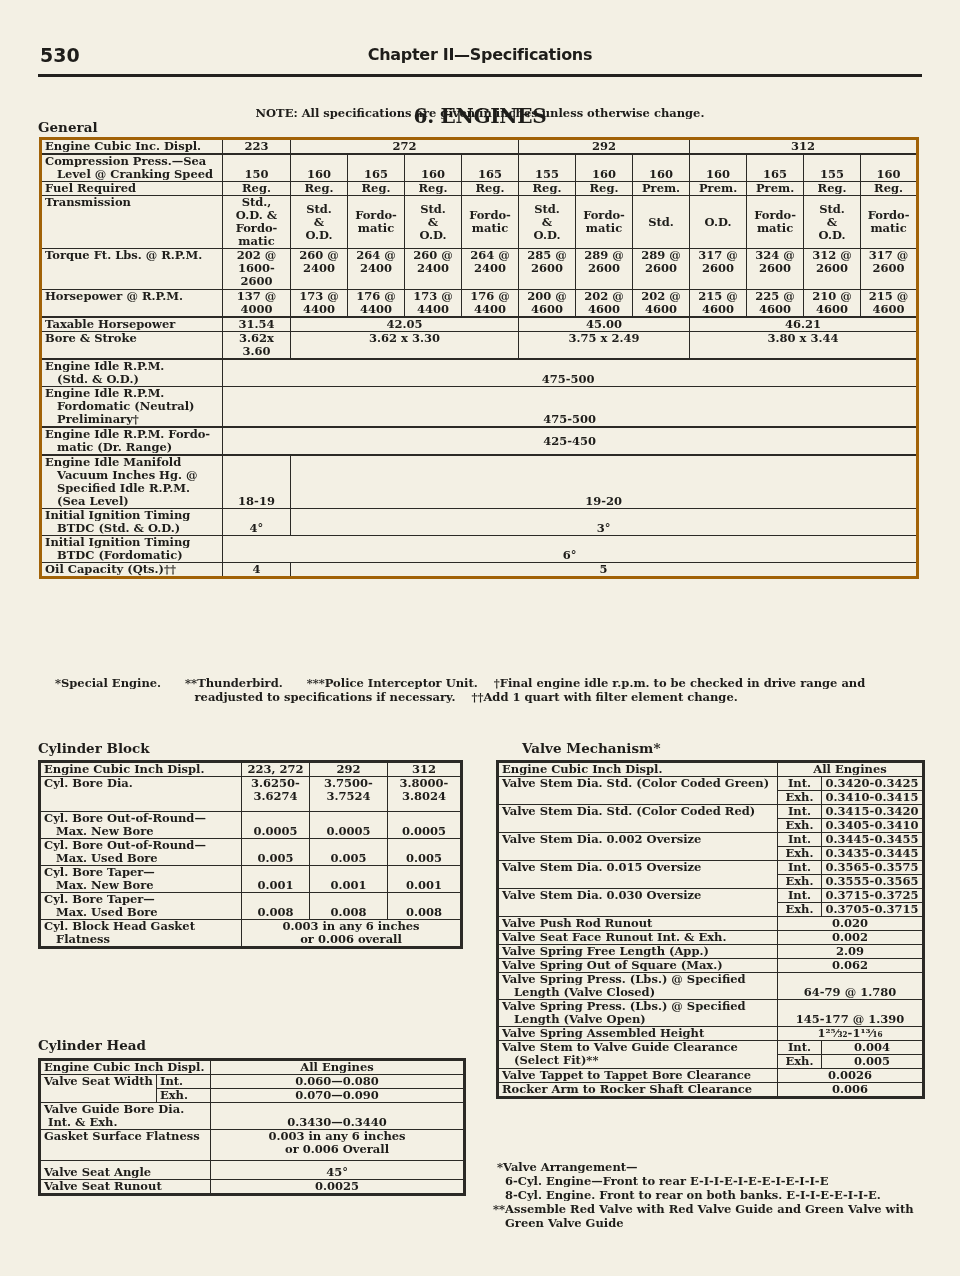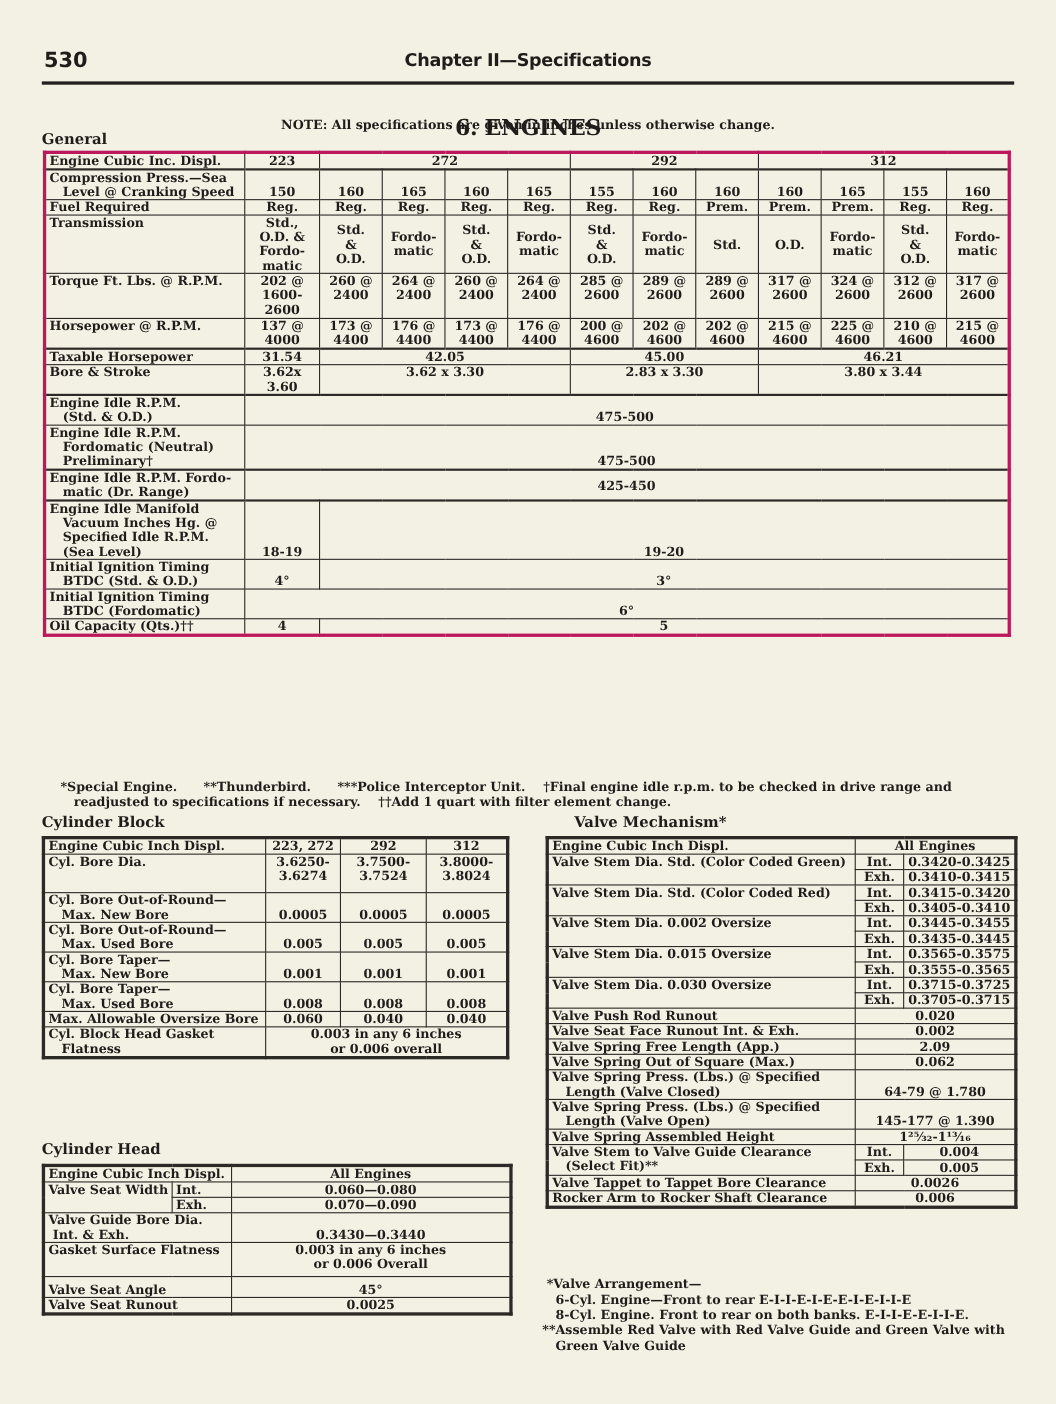--- a/index.html
+++ b/index.html
@@ -12,21 +12,21 @@
   }
   .hdr-num { position:absolute; left:40px; top:44px; font-family:"DejaVu Sans", sans-serif; font-weight:bold; font-size:19px; }
   .hdr-title { position:absolute; left:0; width:960px; top:45px; text-align:center; font-family:"DejaVu Sans", sans-serif; font-weight:bold; font-size:16px; letter-spacing:-0.3px; }
   .hdr-rule { position:absolute; left:38px; top:74px; width:884px; height:3px; background:#22211e; }
   .sec-title { position:absolute; left:0; width:960px; top:84px; text-align:center; font-weight:bold; font-size:20px; letter-spacing:-0.3px;margin-top:20px; }
   .note { position:absolute; left:0; width:960px; top:106px; text-align:center; font-weight:bold; font-size:11.5px; }
   .subhead { position:absolute; font-weight:bold; font-size:13.5px; }
 
   table { border-collapse:collapse; position:absolute; table-layout:fixed; }
   td { border:1px solid #2b2a26; padding:0 3px; font-size:11.5px; line-height:13px; vertical-align:top; }
-  .gen { left:39px; top:137px; width:776px; border:3px solid #be185d; }
+  .gen { left:39px; top:137px; width:776px; border:3px solid #a16207; }
   .gen td { font-weight:bold; font-size:11.5px; }
   .gen td.c { text-align:center; vertical-align:bottom; }
   .gen td.lbl { white-space:pre; }
   .gen tr.thick td { border-bottom:2px solid #2b2a26; }
 
   .blk { left:38px; top:760px; width:425px; border:3px solid #2b2a26; }
   .blk td, .head td, .vm td { font-weight:bold; font-size:11.5px; }
   .blk td.c, .head td.c, .vm td.c { text-align:center; vertical-align:bottom; }
   .lbl { white-space:pre; }
 
@@ -192,21 +192,21 @@
     <td class="c" style="vertical-align:top">31.54</td>
     <td class="c" colspan="4" style="vertical-align:top;border-right:none">42.05</td>
     <td class="c" colspan="3" style="vertical-align:top">45.00</td>
     <td class="c" colspan="4" style="vertical-align:top">46.21</td>
   </tr>
   <tr class="thick">
     <td class="lbl">Bore &amp; Stroke</td>
     <td class="c lbl" style="vertical-align:top">3.62x
 3.60</td>
     <td class="c" colspan="4" style="vertical-align:top;border-right:none">3.62 x 3.30</td>
-    <td class="c" colspan="3" style="vertical-align:top">2.83 x 3.30</td>
+    <td class="c" colspan="3" style="vertical-align:top">3.75 x 2.49</td>
     <td class="c" colspan="4" style="vertical-align:top">3.80 x 3.44</td>
   </tr>
   <tr>
     <td class="lbl">Engine Idle R.P.M.
    (Std. &amp; O.D.)</td>
     <td class="c" colspan="12" style="padding-left:195px;text-align:left;padding-left:0;text-align:center">475-500</td>
   </tr>
   <tr class="thick">
     <td class="lbl">Engine Idle R.P.M.
    Fordomatic (Neutral)
@@ -238,21 +238,21 @@
     <td class="c" colspan="12">6°</td>
   </tr>
   <tr>
     <td class="lbl">Oil Capacity (Qts.)††</td>
     <td class="c">4</td>
     <td class="c" colspan="11">5</td>
   </tr>
 </tbody>
   </table>
 
-<div class="foot" style="left:55px;top:708px;">*Special Engine.      **Thunderbird.      ***Police Interceptor Unit.    †Final engine idle r.p.m. to be checked in drive range and
+<div class="foot" style="left:55px;top:676px;text-align:center;">*Special Engine.      **Thunderbird.      ***Police Interceptor Unit.    †Final engine idle r.p.m. to be checked in drive range and
    readjusted to specifications if necessary.    ††Add 1 quart with filter element change.</div>
 
 <div class="subhead" style="left:38px;top:740px;">Cylinder Block</div>
 <table class="blk">
   <colgroup>
       <col style="width:202px">
       <col style="width:68px">
       <col style="width:78px">
       <col style="width:74px">
     </colgroup>
@@ -294,26 +294,20 @@
     <td class="c">0.001</td>
   </tr>
   <tr>
     <td class="lbl">Cyl. Bore Taper—
    Max. Used Bore</td>
     <td class="c">0.008</td>
     <td class="c">0.008</td>
     <td class="c">0.008</td>
   </tr>
   <tr>
-    <td class="lbl">Max. Allowable Oversize Bore</td>
-    <td class="c">0.060</td>
-    <td class="c">0.040</td>
-    <td class="c">0.040</td>
-  </tr>
-  <tr>
     <td class="lbl">Cyl. Block Head Gasket
    Flatness</td>
     <td class="c lbl" colspan="3" style="vertical-align:top">0.003 in any 6 inches
 or 0.006 overall</td>
   </tr>
 </tbody>
   </table>
 
 <div class="subhead" style="left:38px;top:1037px;">Cylinder Head</div>
 <table class="head">

